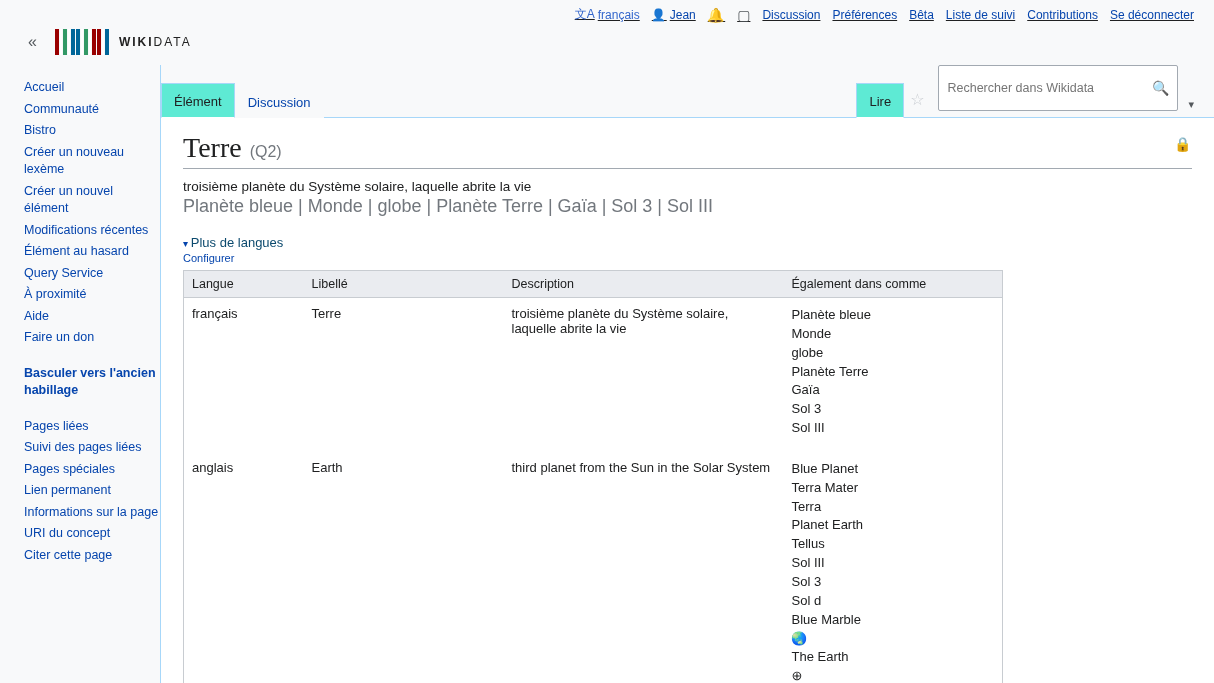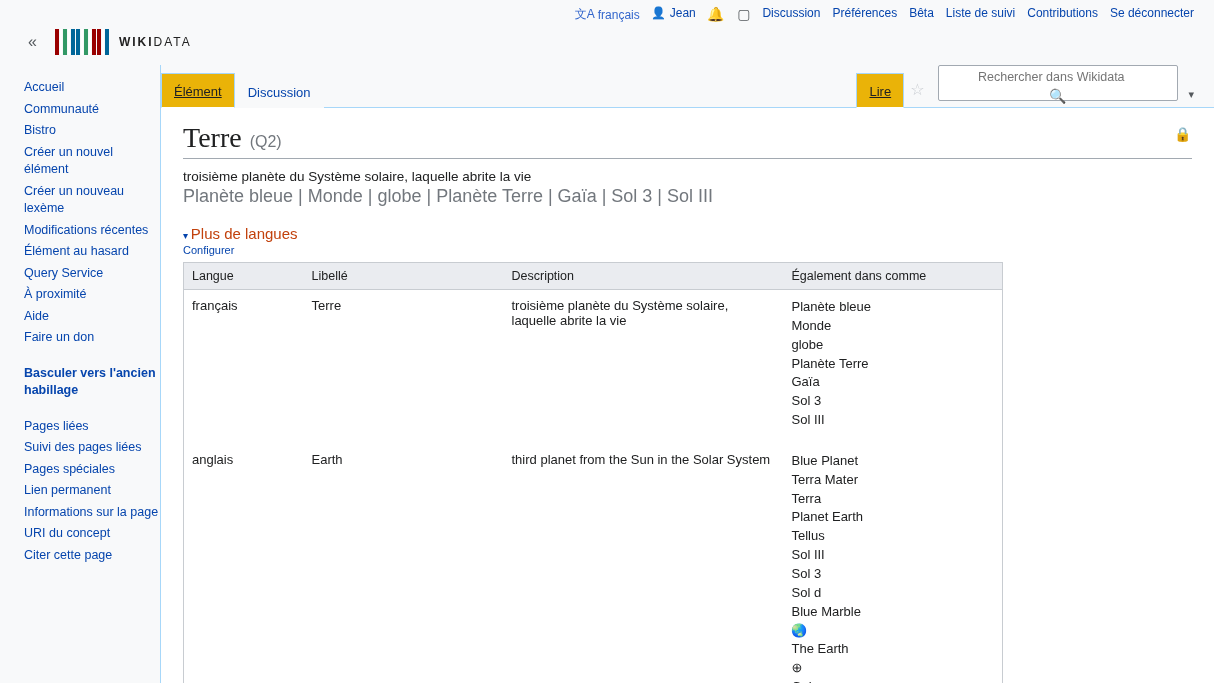--- a/index.html
+++ b/index.html
@@ -4,21 +4,21 @@
   <style>
     * { box-sizing: border-box; margin: 0; padding: 0; }
     body { font-family: Arial, Helvetica, sans-serif; font-size: 13px; color: #202122; background: #f8f9fa; }
     a { color: #0645ad; text-decoration: none; cursor: pointer; }
 
     .header-top {
       display: flex; align-items: center; justify-content: flex-end;
       padding: 6px 20px 0 0; gap: 12px; font-size: 12px;
     }
     .header-top .left-spacer { flex: 1; }
-    .user-area { display: flex; align-items: flex-start; gap: 12px; }
+    .user-area { display: flex; align-items: center; gap: 12px; text-decoration: underline; }
     .lang-switch { color: #3366cc; display: flex; align-items: center; gap: 3px; }
     .user-link { color: #0645ad; display: flex; align-items: center; gap: 3px; }
     .bell-icon, .tray-icon { color: #54595d; font-size:14px; }
     .top-links { display: flex; gap: 12px; }
 
     .logo-row {
       display: flex; align-items: center; gap: 10px; padding: 6px 0 10px 28px;
     }
     .chevron-icon { color: #54595d; font-size: 16px; padding-right: 8px; }
     .logo-bars { display: flex; gap: 1px; height: 26px; }
@@ -45,49 +45,48 @@
       border-bottom: 1px solid #a7d7f9; background: #f8f9fa;
       padding: 0 14px 0 0;
     }
     .tabs-left, .tabs-right { display: flex; align-items: flex-end; }
     .tab {
       padding: 10px 12px 8px 12px; font-size: 13px;
       border: 1px solid transparent; border-bottom: none;
       position: relative; top: 1px; background: #f8f9fa;
     }
     .tab.active {
-      background: #eab308; border: 1px solid #a7d7f9; border-bottom: 1px solid #fff;
+      background: #5eead4; border: 1px solid #a7d7f9; border-bottom: 1px solid #fff;
       color: #202122;
-      text-decoration: underline;
     }
     .tab a { color: #0645ad; }
     .tab.active span { color: #202122; }
     .star-icon { padding: 8px 6px; color: #c8ccd1; font-size: 16px; }
     .search-box {
       display: flex; align-items: center; border: 1px solid #a2a9b1;
       background: #fff; border-radius: 2px; margin-left: 8px; margin-bottom: 6px;
-      height: 36px; width: 240px; flex-direction: column;
+      height: 46px; width: 240px;
     }
     .search-box input {
       border: none; outline: none; flex: 1; padding: 4px 8px; font-size: 12.5px;
     }
     .search-box .search-icon { color: #54595d; padding: 0 8px; font-size: 14px; }
     .more-icon { color: #54595d; padding: 0 6px 6px 10px; font-size: 11px; }
 
     .content { padding: 14px 22px; }
     .title-row { display: flex; align-items: baseline; gap: 8px; border-bottom: 1px solid #a2a9b1; padding-bottom: 4px; position: relative; }
     .title-row h1 { font-family: "Georgia", serif; font-size: 28px; font-weight: normal; }
     .title-row .qid { color: #72777d; font-size: 16px; }
     .lock-icon { position: absolute; right: 0; top: 4px; color: #878c91; font-size: 14px; }
 
     .description { padding-top: 10px; font-size: 13.5px; }
     .aliases-line { color: #72777d; padding-top: 2px; font-size: 18px; }
 
     .more-langs { padding-top: 18px; }
-    .more-langs .toggler { color: #c2410c; font-size: 15px; }
+    .more-langs .toggler { color: #0c4a6e; font-size: 13px; }
     .more-langs .toggler::before { content: "▾ "; color: #0645ad; font-size: 10px; }
     .configurer { color: #0645ad; font-size: 11px; display: block; padding-top: 2px; }
 
     table.lang-table {
       width: 820px; margin-top: 6px; border-collapse: collapse; font-size: 13px;
       border: 1px solid #c8ccd1;
     }
     table.lang-table th {
       background: #eaecf0; font-weight: normal; text-align: left;
       padding: 6px 8px; border-bottom: 1px solid #c8ccd1; font-size: 12.5px; color: #202122;
@@ -149,22 +148,22 @@
     <span class="logo-text"><b>WIKI</b><span>DATA</span></span>
   </span>
 </div>
 
 <div class="container">
   <nav class="sidebar">
     <ul>
       <li><a>Accueil</a></li>
       <li><a>Communauté</a></li>
       <li><a>Bistro</a></li>
+      <li><a>Créer un nouveau lexème</a></li>
       <li><a>Créer un nouvel élément</a></li>
-      <li><a>Créer un nouveau lexème</a></li>
       <li><a>Modifications récentes</a></li>
       <li><a>Élément au hasard</a></li>
       <li><a>Query Service</a></li>
       <li><a>À proximité</a></li>
       <li><a>Aide</a></li>
       <li><a>Faire un don</a></li>
     </ul>
     <ul>
       <li><a class="bold-link">Basculer vers l'ancien habillage</a></li>
     </ul>

